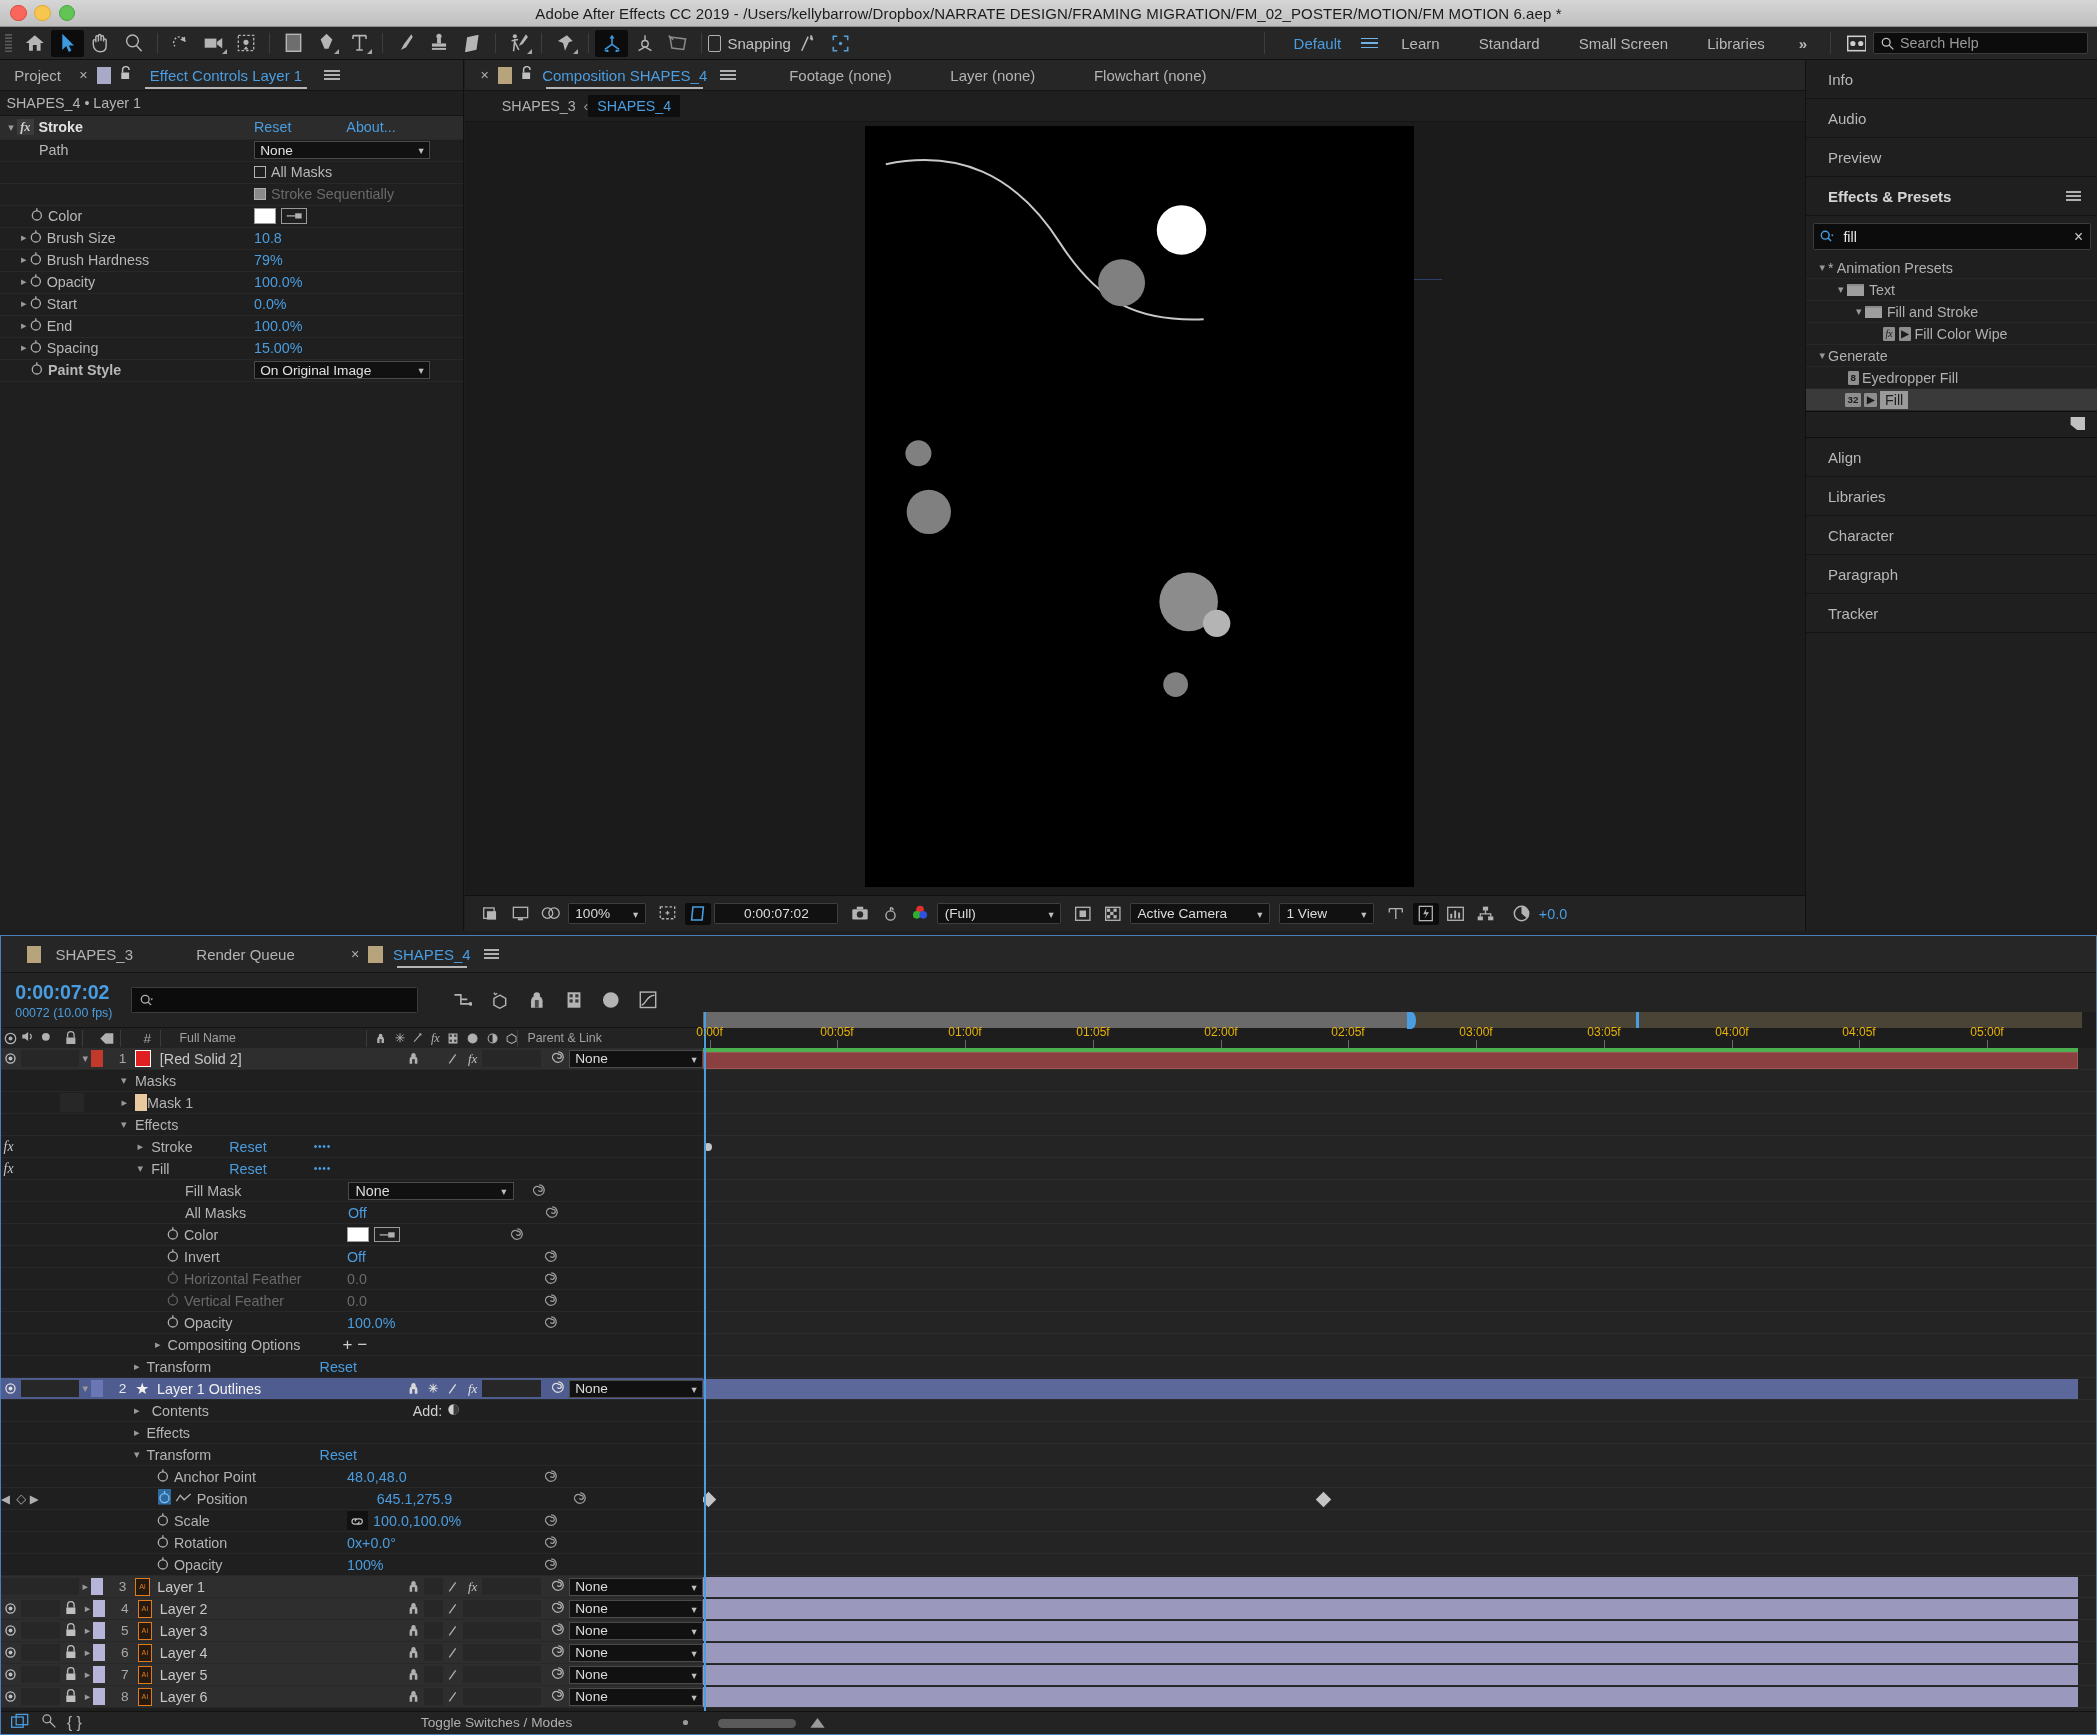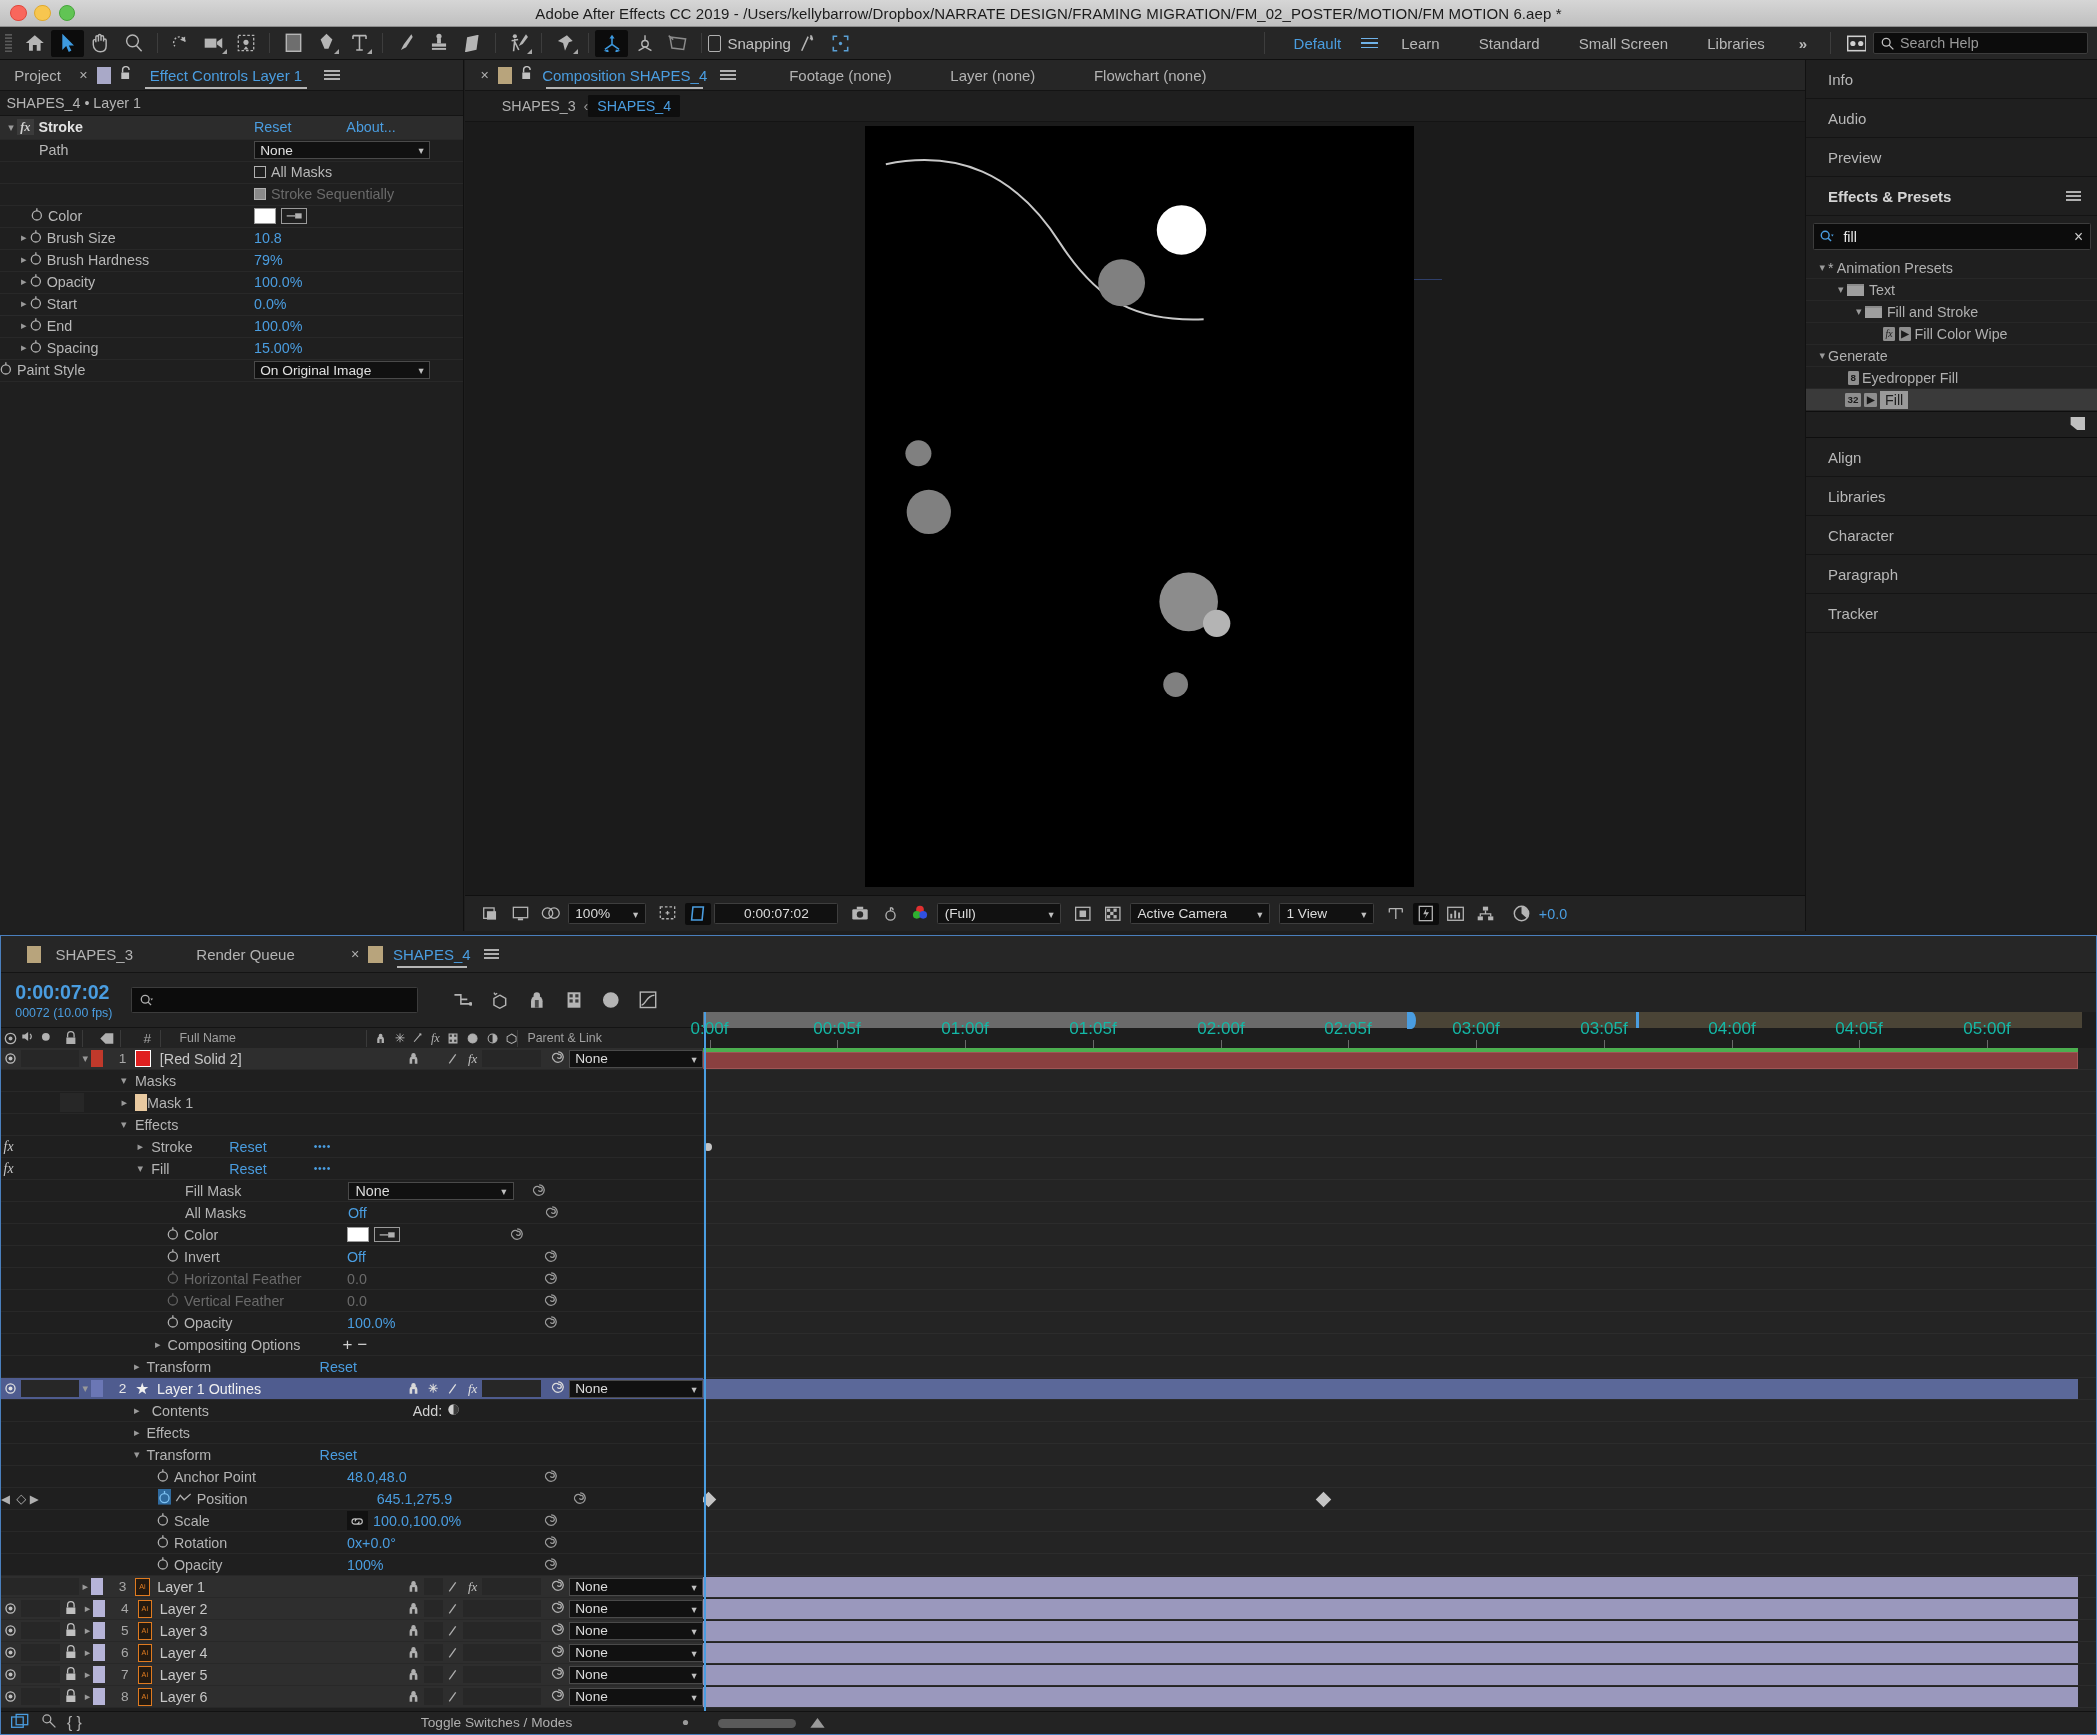--- a/index.html
+++ b/index.html
@@ -177,21 +177,21 @@
   .swcell.blk { background:#272727; }
   .propName { color:#b4b4b4; display:flex; align-items:center;}
   .kfCol { width:26px; display:flex; justify-content:center; align-items:center;}
   #tlGrid { position:absolute; left:702px; top:112px; width:1393px; height:665px;
      background:#242424; overflow:hidden;}
   .gridRow { height:22px; border-bottom:0.7px solid #2c2c2c; position:relative;}
   .bar { position:absolute; left:1.3px; top:2px; height:18px; }
   #ruler { position:absolute; left:702px; top:76px; width:1393px; height:37px; background:#1d1d1d;}
   #workArea { position:absolute; left:0; top:0; height:15.6px; background:#6a6a6a;}
   .tick { position:absolute; bottom:0; width:0.7px; height:7.8px; background:#6a6a6a;}
-  .tlabel { position:absolute; bottom:10.4px; font-size:17px; color:#14b8a6; transform:translateX(-50%);}
+  .tlabel { position:absolute; bottom:10.4px; font-size:12px; color:#eab308; transform:translateX(-50%);}
   #cti { position:absolute; top:0; width:2px; background:#4a9de0; }
   #ctiHead { position:absolute; top:0; width:9px;height:17px; background:#4a9de0;
      border-radius:0 50% 50% 0; margin-left:-0.7px;}
   #tlFooter { position:absolute; left:0; bottom:0; width:2095px; height:23.5px; background:#232323;
      border-top:0.7px solid #121212; display:flex; align-items:center; padding-left:10.4px;}
   #toggleSw { margin-left:339px; color:#b0b0b0; font-size:13.7px;}
   .scrollH { position:absolute; height:9px; background:#5a5a5a; border-radius:4.6px;}
 </style>
 </head>
 <body>
@@ -533,21 +533,21 @@
             <line x1="9" y1="2" x2="9" y2="6" stroke="#b0b0b0" stroke-width="2"></line>
           </svg></span>
       <span>Spacing</span>
       </div>
     <div class="ecval">
         <span>15.00%</span>
       </div>
   </div>
 
   <div class="ecrow">
-    <div class="ecname" style="">
+    <div class="ecname" style="padding-left:31px;font-weight:bold;">
       <span class="stopw"><svg width="11.7" height="14.3" viewBox="0 0 18 22">
             <circle cx="9" cy="13" r="7" fill="none" stroke="#b0b0b0" stroke-width="2"></circle>
             <line x1="9" y1="2" x2="9" y2="6" stroke="#b0b0b0" stroke-width="2"></line>
           </svg></span>
       <span>Paint Style</span>
       </div>
     <div class="ecval">
         <div class="selbox">
       <span>On Original Image</span>
           <span class="caret">▾</span>

